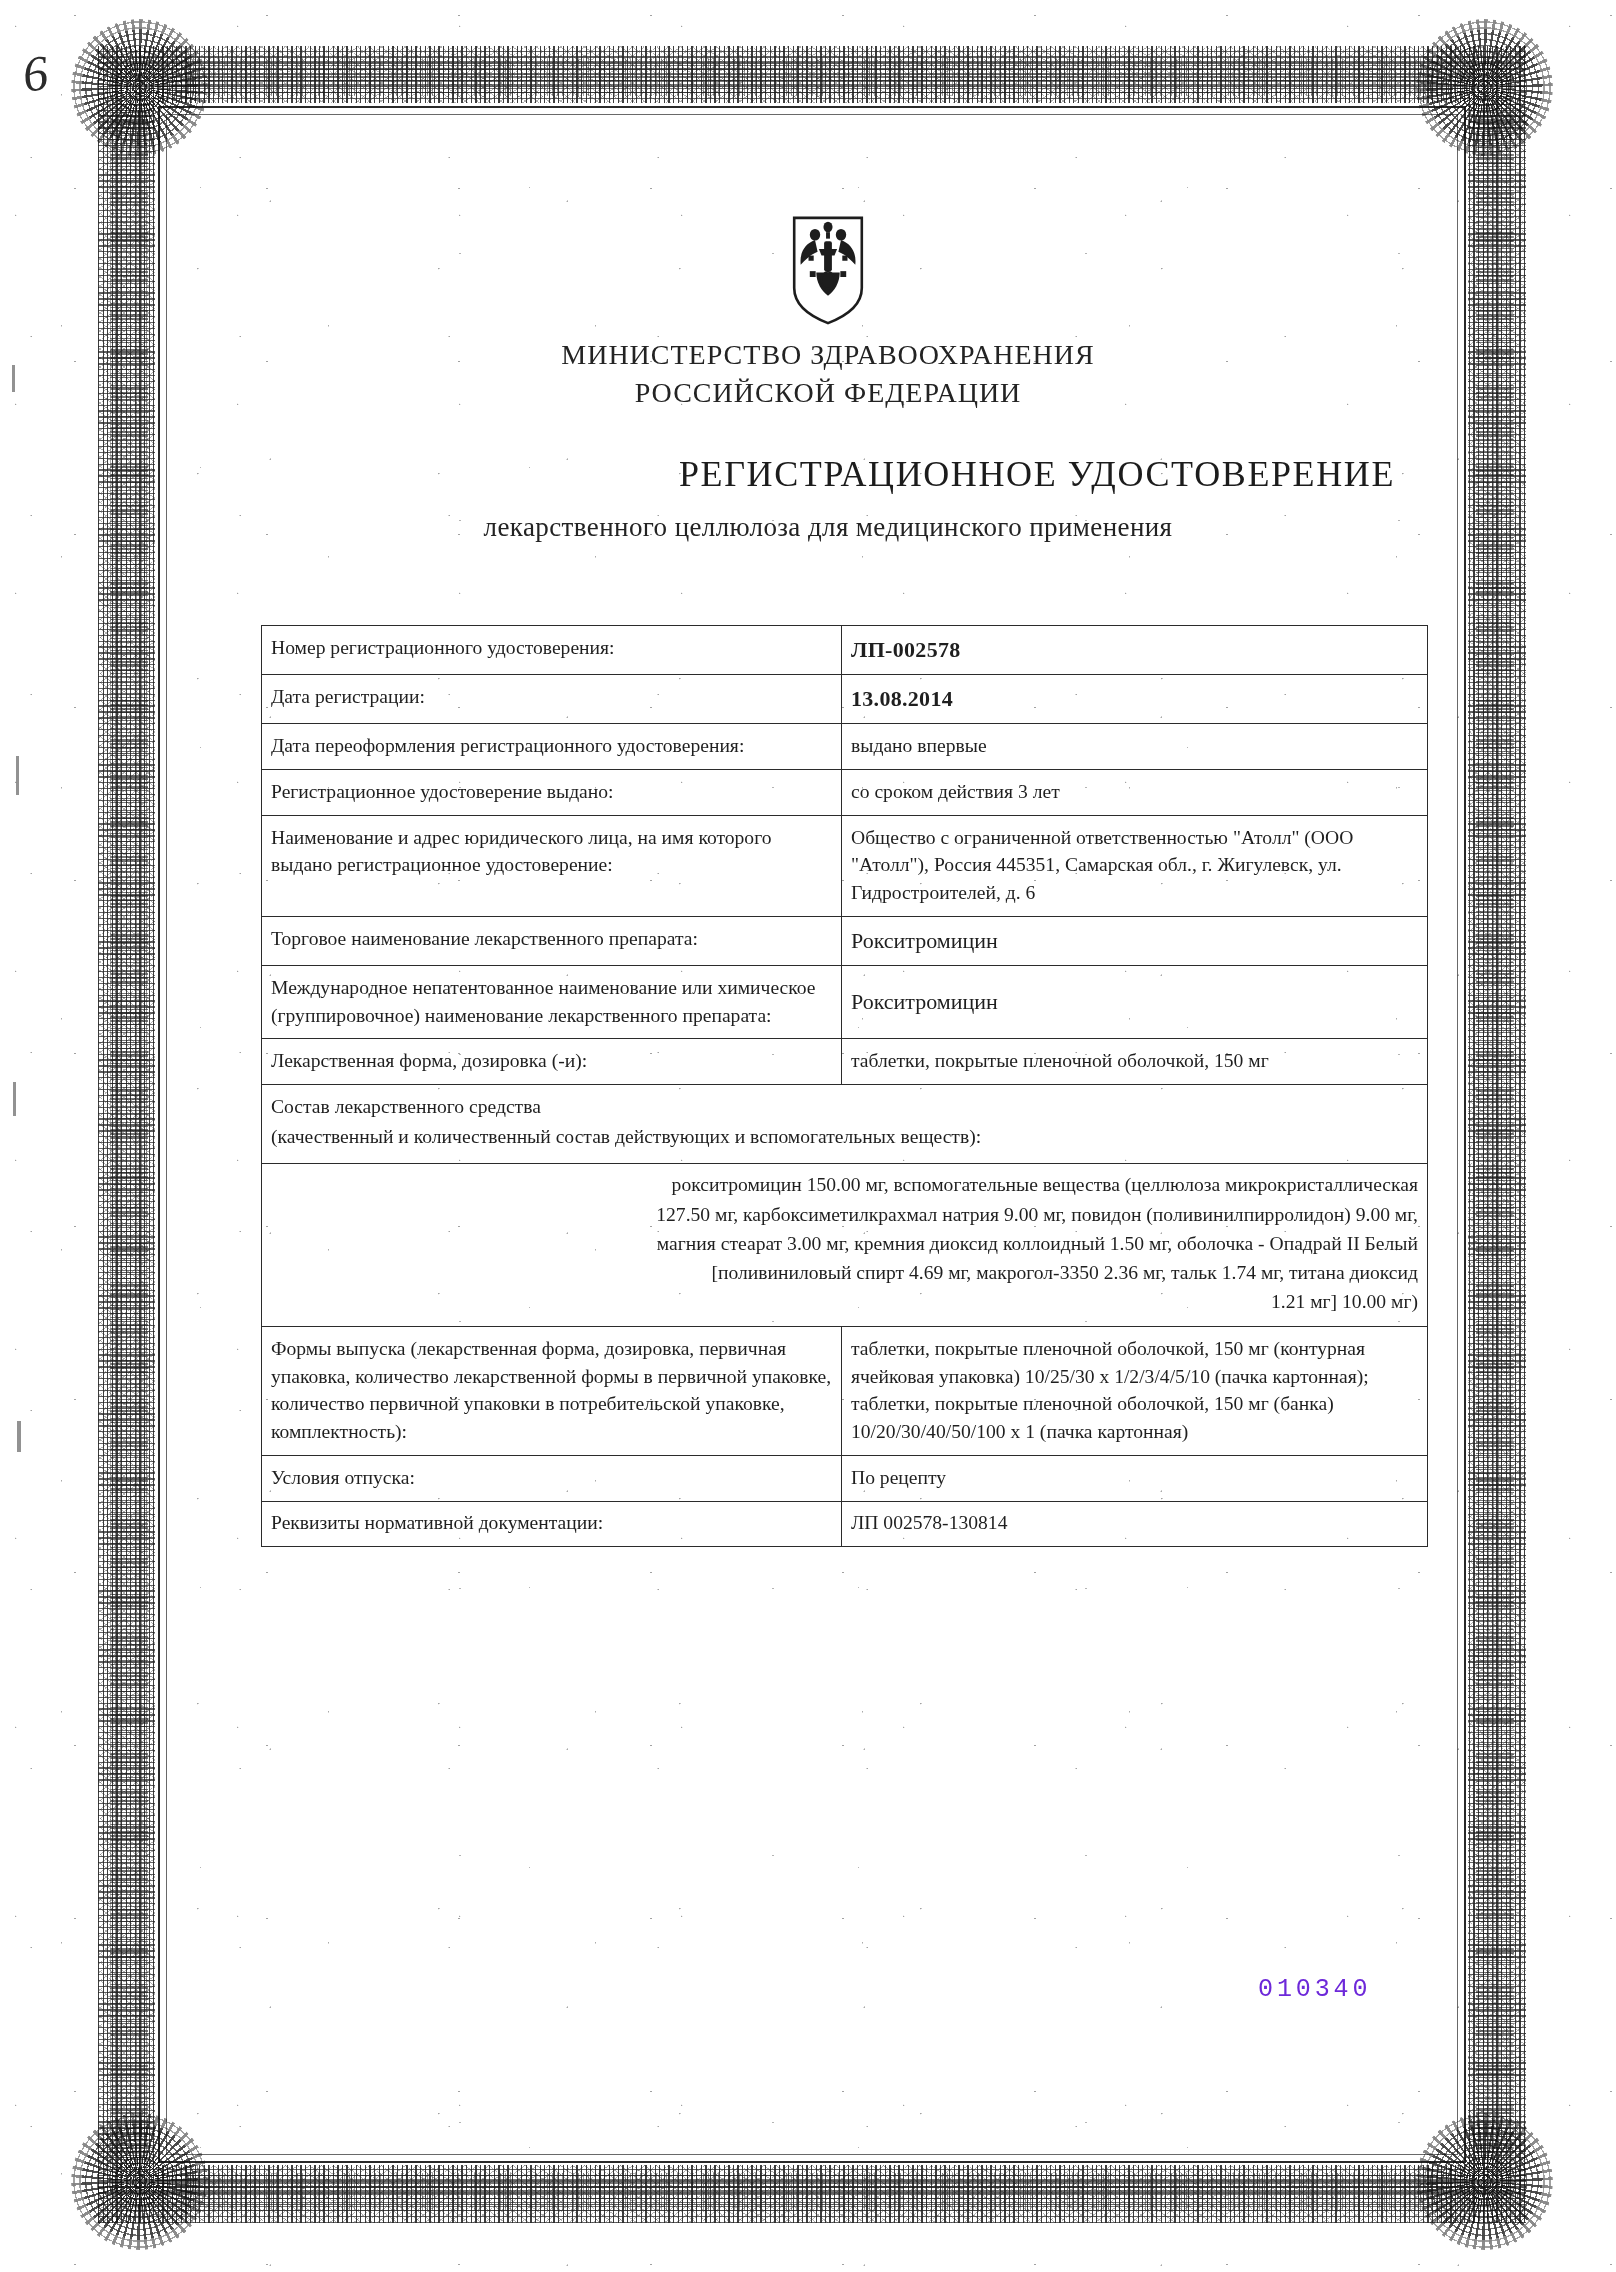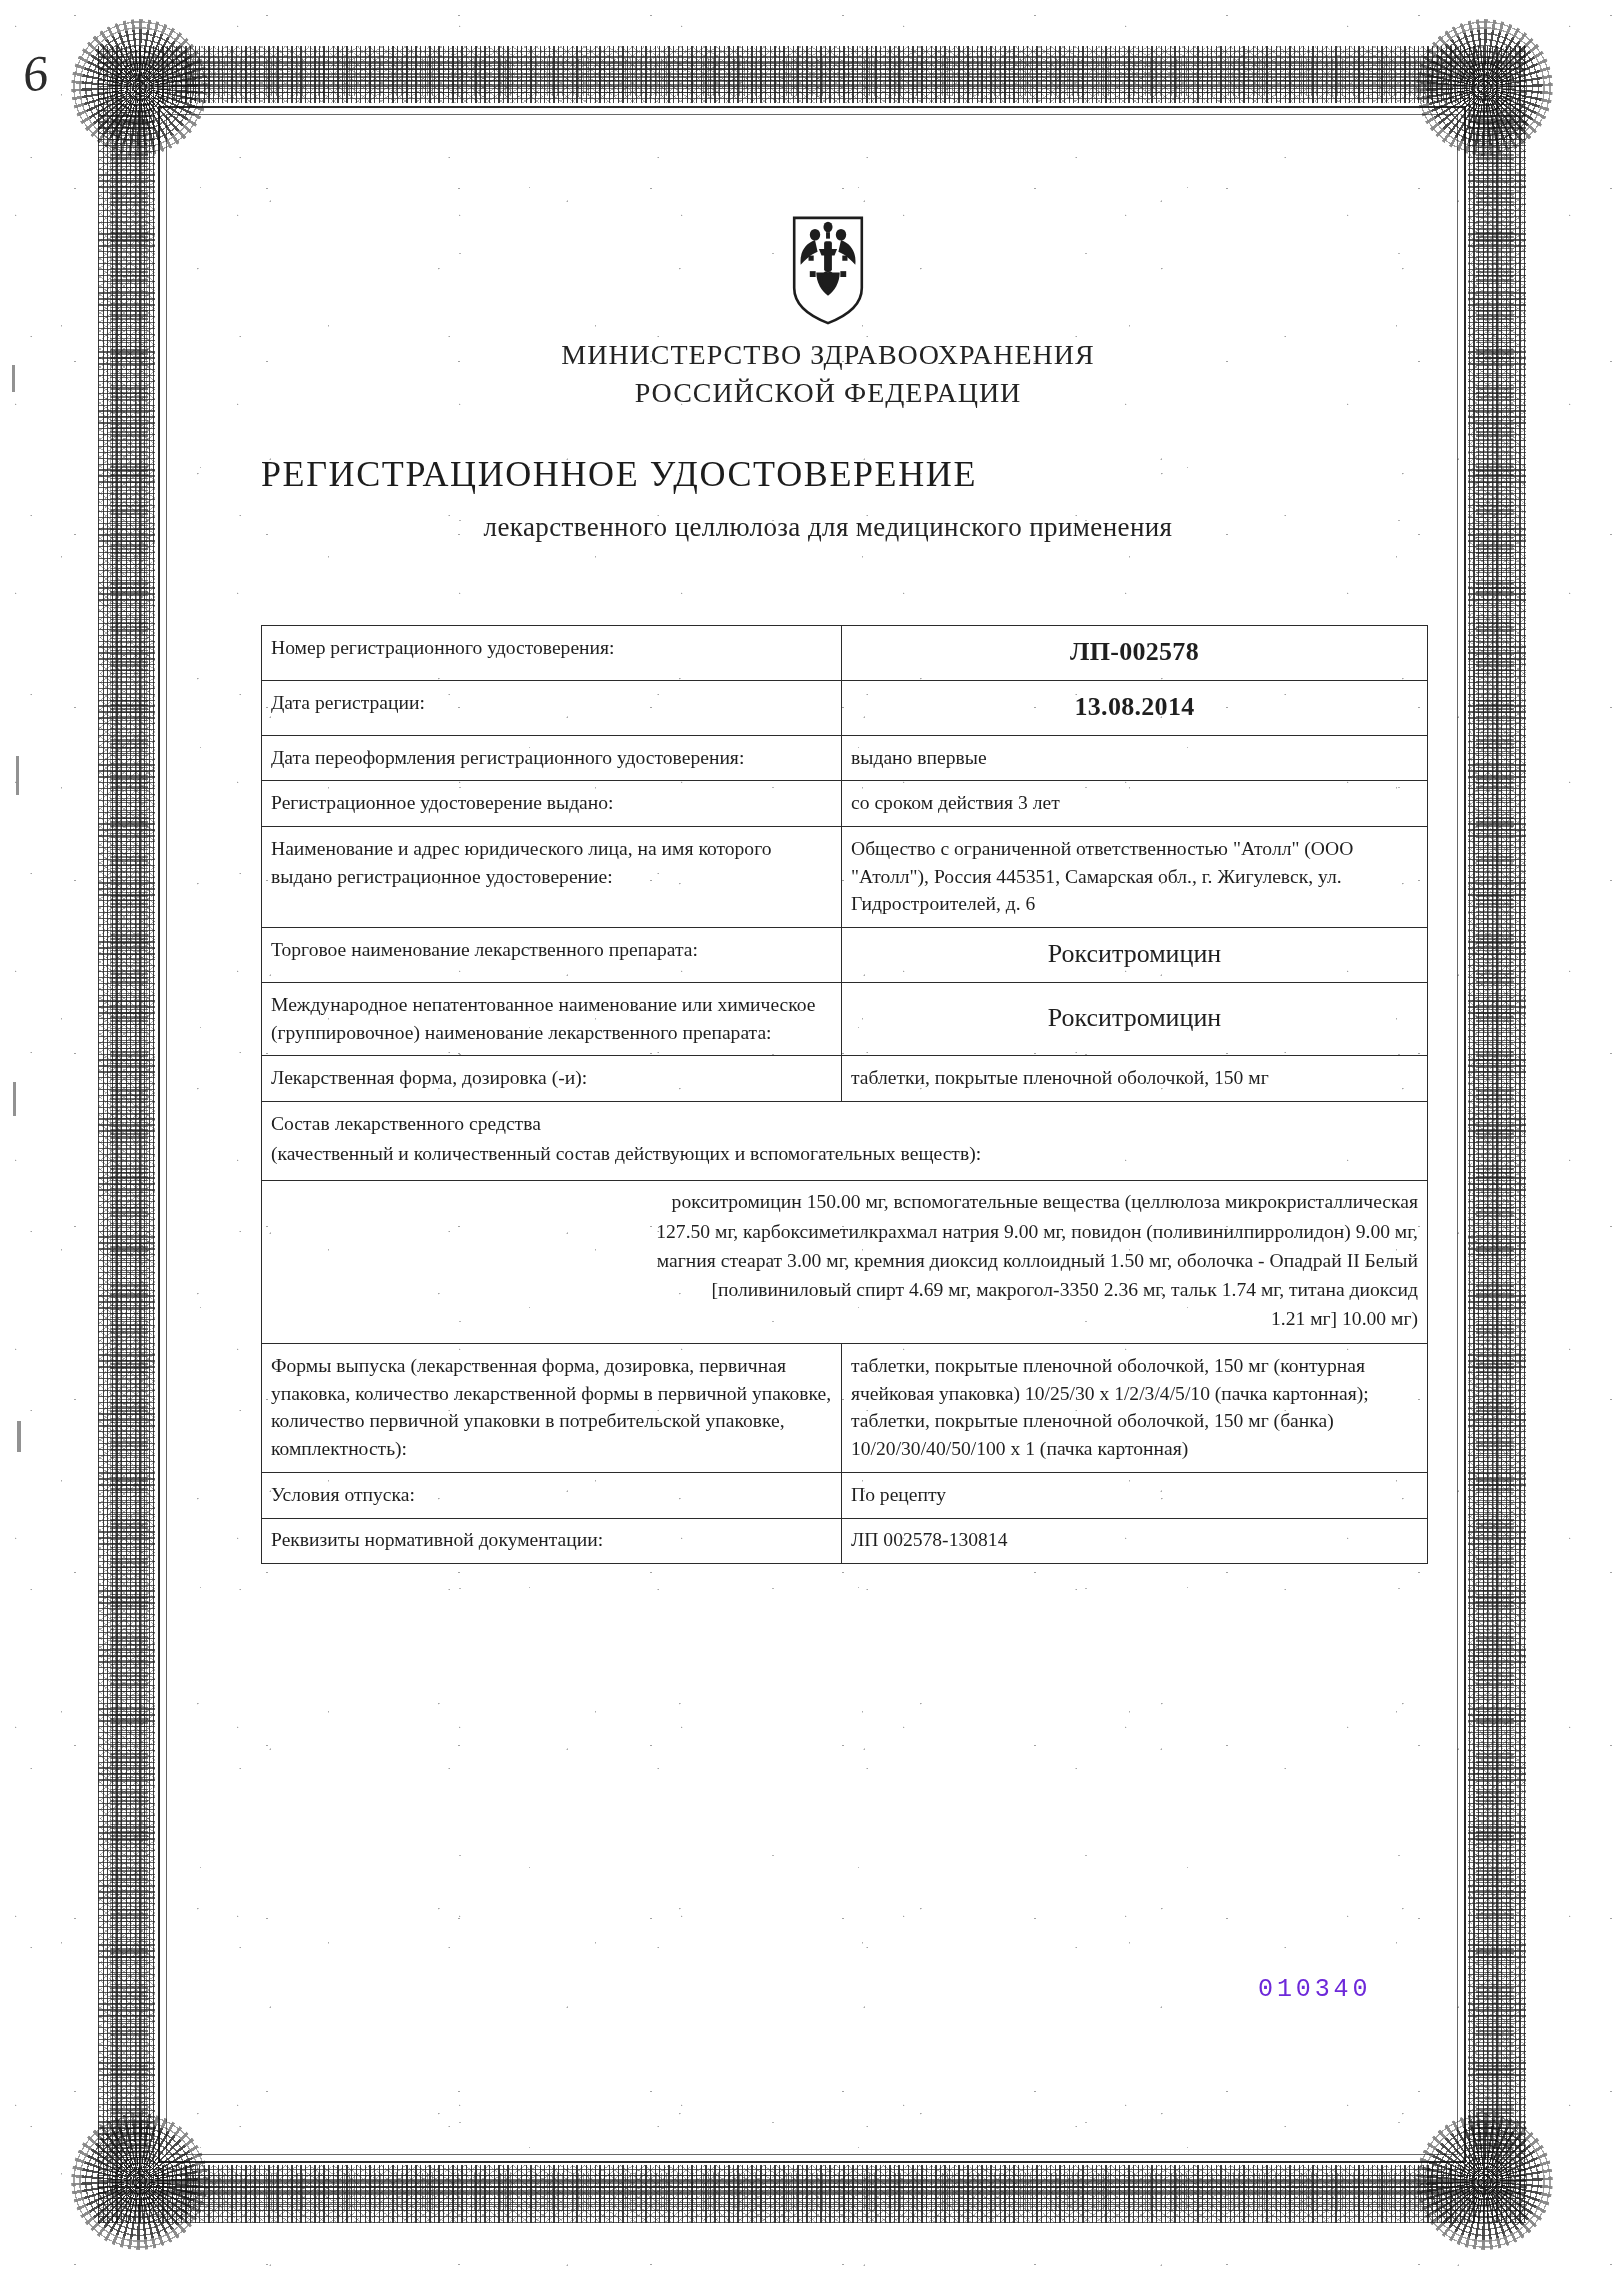--- a/index.html
+++ b/index.html
@@ -157,21 +157,21 @@
   .ministry {
     text-align: center;
     font-size: 28px;
     letter-spacing: 1px;
     line-height: 1.34;
     color: #232323;
     font-family: "Liberation Serif", serif;
   }
 
   .main-title {
-    text-align: left;
+    text-align: right;
     font-size: 36px;
     letter-spacing: 1.6px;
     margin-top: 42px;
     color: #1c1c1c;
     white-space: nowrap;
   }
   .sub-title {
     text-align: center;
     font-size: 27px;
     letter-spacing: 0.4px;
@@ -193,23 +193,22 @@
   }
   table.reg td {
     border: 1.3px solid #2b2b2b;
     padding: 7.8px 9px 9px 9px;
     vertical-align: top;
   }
   td.lbl { width: 561px; }
   td.val { width: 567px; }
 
   td.val.center {
-    text-align: center;
     vertical-align: middle;
-    font-size: 26px;
+    font-size: 22px;
   }
   td.val.center.strong { font-weight: 700; letter-spacing: 0.3px; }
 
   td.full { text-align: left; }
   td.full .hdr { margin-bottom: 2.6px; }
   .composition { padding-top: 6.5px; }
   .composition div { margin-bottom: 1.3px; text-align: right; }
 
   .onelinecell { padding-top: 10.4px; padding-bottom: 10.4px; }
 

